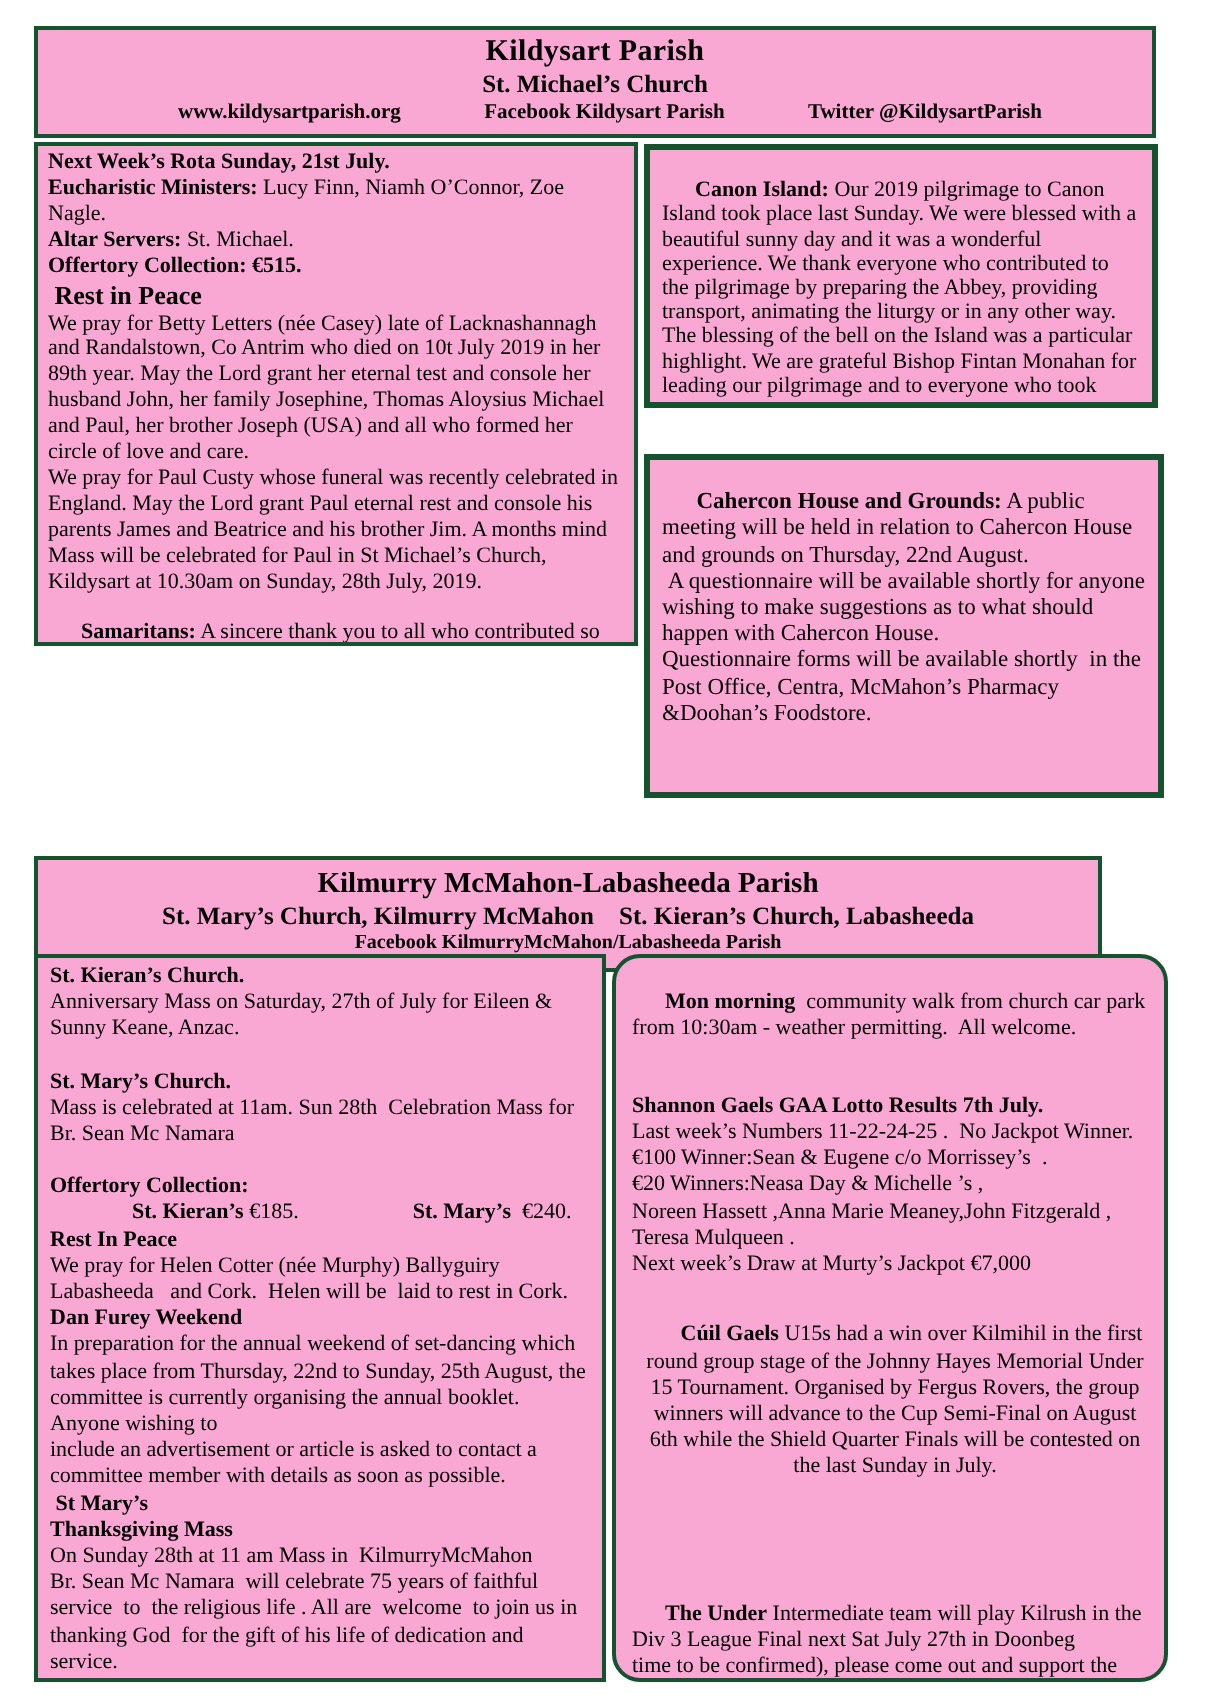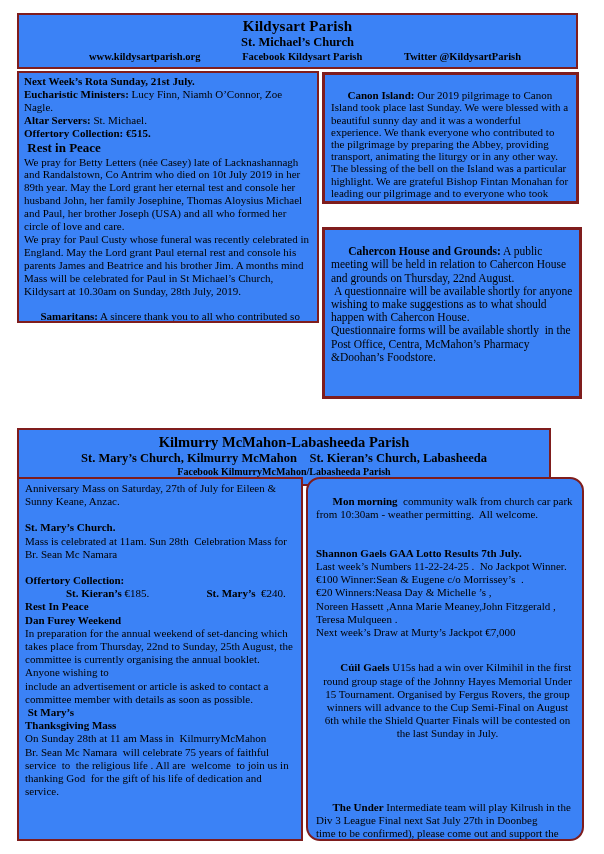--- a/index.html
+++ b/index.html
@@ -4,21 +4,21 @@
 <style>
   html,body { margin:0; padding:0; background:#e8e8e8; }
   .page {
     position:relative; width:604px; height:854px; margin:0 auto;
     background:#ffffff; color:#000;
     font-family:"Liberation Serif", serif;
     overflow:hidden;
   }
   .box {
     position:absolute; box-sizing:border-box;
-    border:2px solid #7f1d1d; background:#3b82f6; overflow:hidden;
+    border:2px solid #14532d; background:#f9a8d4; overflow:hidden;
   }
   p { margin:0; }
   .pw { white-space:pre-wrap; }
   .b { font-weight:bold; }
 
   
   .kd-header { left:17px; top:13px; width:561px; height:56px; text-align:center; }
   .kd-title { font-size:15px; font-weight:bold; line-height:17px; margin-top:3px; letter-spacing:.2px; }
   .kd-sub   { font-size:12.5px; font-weight:bold; line-height:14px; }
   .kd-contacts {
@@ -104,33 +104,36 @@
     </p>
   </section>
 
   <section class="box km-header">
     <div class="km-title">Kilmurry McMahon-Labasheeda Parish</div>
     <div class="km-sub">St. Mary’s Church, Kilmurry McMahon    St. Kieran’s Church, Labasheeda</div>
     <div class="km-fb">Facebook KilmurryMcMahon/Labasheeda Parish</div>
   </section>
 
   <section class="box km-left">
+    <div class="b">St. Kieran’s Church.</div>
     <p class="pw">Anniversary Mass on Saturday, 27th of July for Eileen &amp; Sunny Keane, Anzac.</p>
     <div class="b mt13">St. Mary’s Church.</div>
     <p class="pw">Mass is celebrated at 11am. Sun 28th  Celebration Mass for Br. Sean Mc Namara</p>
     <div class="b mt13">Offertory Collection:</div>
     <div class="offer-row">
       <span class="offer-col1">
         <span class="b">St. Kieran’s</span><span class="pw"> €185.</span>
       </span>
       <span>
         <span class="b">St. Mary’s</span><span class="pw">  €240.</span>
       </span>
     </div>
     <div class="b">Rest In Peace</div>
+    <p class="pw">We pray for Helen Cotter (née Murphy) Ballyguiry
+Labasheeda   and Cork.  Helen will be  laid to rest in Cork.</p>
     <div class="b">Dan Furey Weekend</div>
     <p class="pw">In preparation for the annual weekend of set-dancing which takes place from Thursday, 22nd to Sunday, 25th August, the committee is currently organising the annual booklet.  Anyone wishing to
 include an advertisement or article is asked to contact a committee member with details as soon as possible.</p>
     <div class="b pw"> St Mary’s</div>
     <div class="b">Thanksgiving Mass</div>
     <p class="pw">On Sunday 28th at 11 am Mass in  KilmurryMcMahon
 Br. Sean Mc Namara  will celebrate 75 years of faithful service  to  the religious life . All are  welcome  to join us in thanking God  for the gift of his life of dedication and service.</p>
   </section>
 
   <section class="box km-right">

